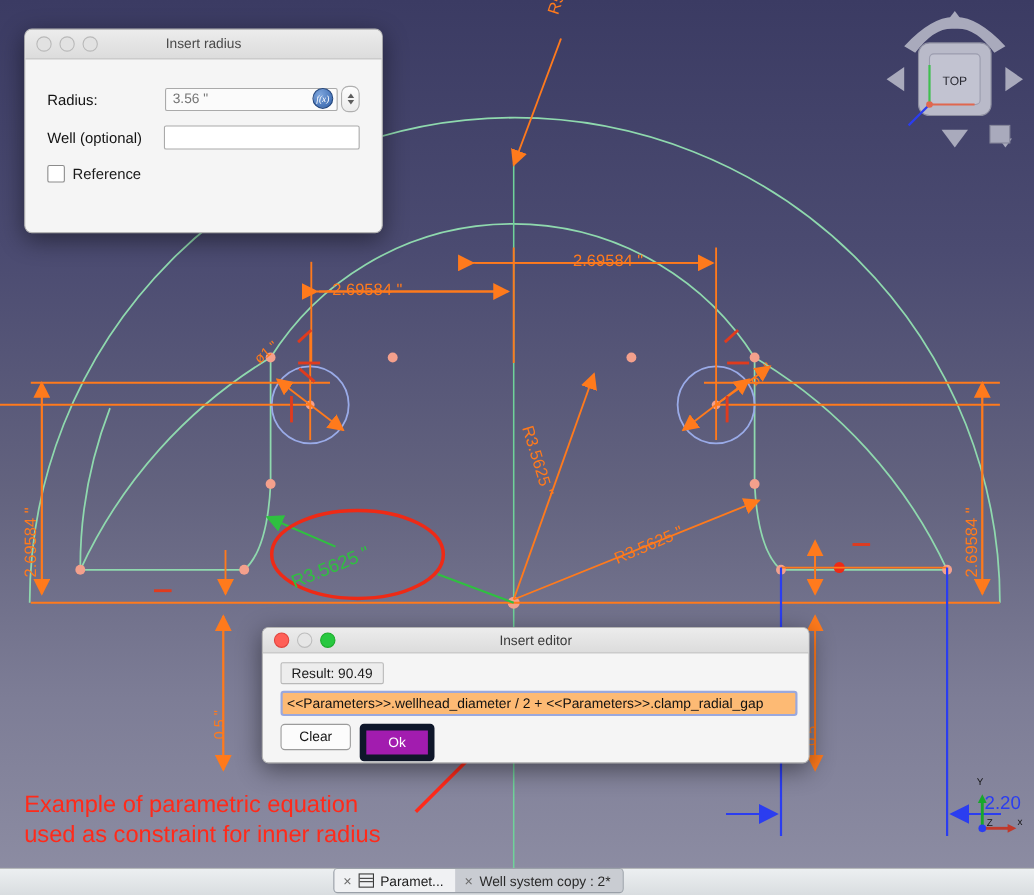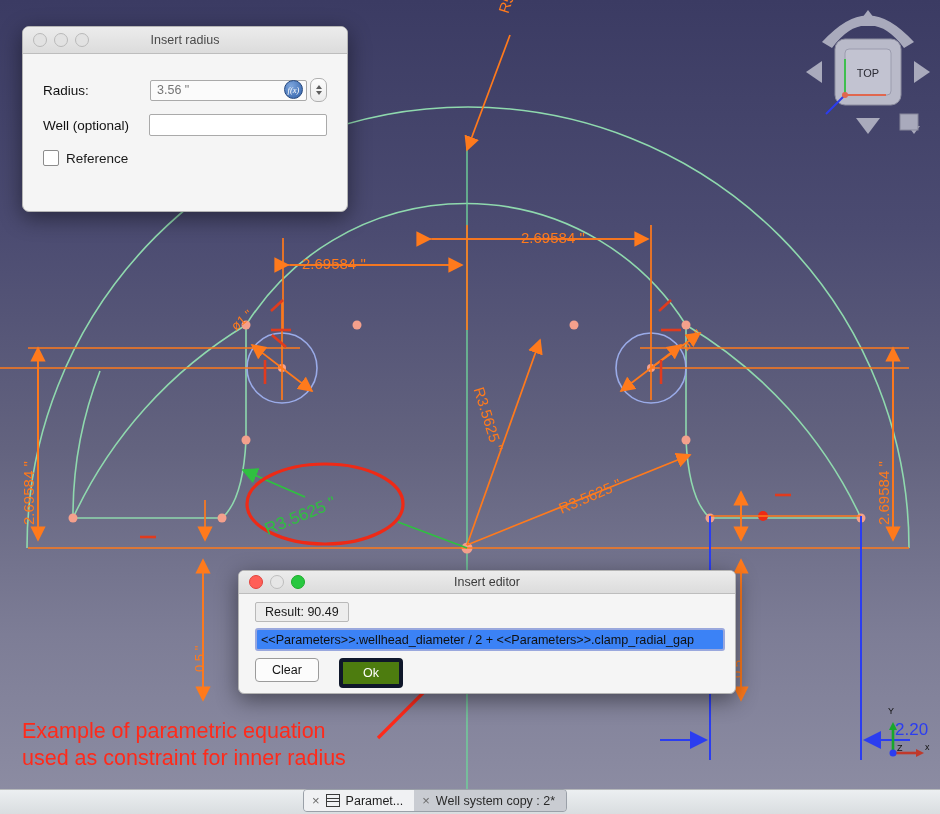--- a/index.html
+++ b/index.html
@@ -66,31 +66,31 @@
   #dlg-formula{left:238px;top:570px;width:496px;height:122px;border-radius:6px;}
   #dlg-formula .titlebar{height:22px;}
   #dlg-formula .tb-title{font-size:12.5px;color:#3b3b3b;}
   #dlg-formula .body{padding:8px 10px 0 16px;}
   .result-chip{
     display:inline-block;border:1px solid #b9b9b9;background:#ededed;border-radius:2px;
     padding:2px 9px;font-size:12.5px;color:#1a1a1a;
   }
   #formula-input{
     margin-top:6px;width:100%;box-sizing:border-box;height:23px;
-    background:#3b82f6;border:2px solid #9aa8dd;border-radius:3px;
+    background:#fdba74;border:2px solid #9aa8dd;border-radius:3px;
     font-size:12.6px;color:#111;display:flex;align-items:center;padding:0 4px;
     white-space:nowrap;overflow:hidden;
   }
-  .btn-row{margin-top:7px;display:flex;gap:20px;}
+  .btn-row{margin-top:7px;display:flex;gap:8px;}
   .btn{
     height:22px;min-width:62px;border-radius:4px;font-size:12.5px;
     display:flex;align-items:center;justify-content:center;cursor:default;
   }
   .btn-clear{background:#fcfcfc;border:1px solid #9b9b9b;color:#151515;}
-  .btn-ok{background:#4d7c0f;border:4px solid #0f172a;color:#fff;min-width:56px;}
+  .btn-ok{background:#a21caf;border:6px solid #0f172a;color:#fff;min-width:56px;}
 
   
   #annotation{
     left:22px;top:718px;color:#ff2a1a;font-size:21.5px;line-height:27px;
     font-family:"Liberation Sans",sans-serif;
   }
 
   
   .dim{position:absolute;color:#ff7a1c;font-size:15px;white-space:nowrap;}
   .dim-sm{font-size:13px;}

